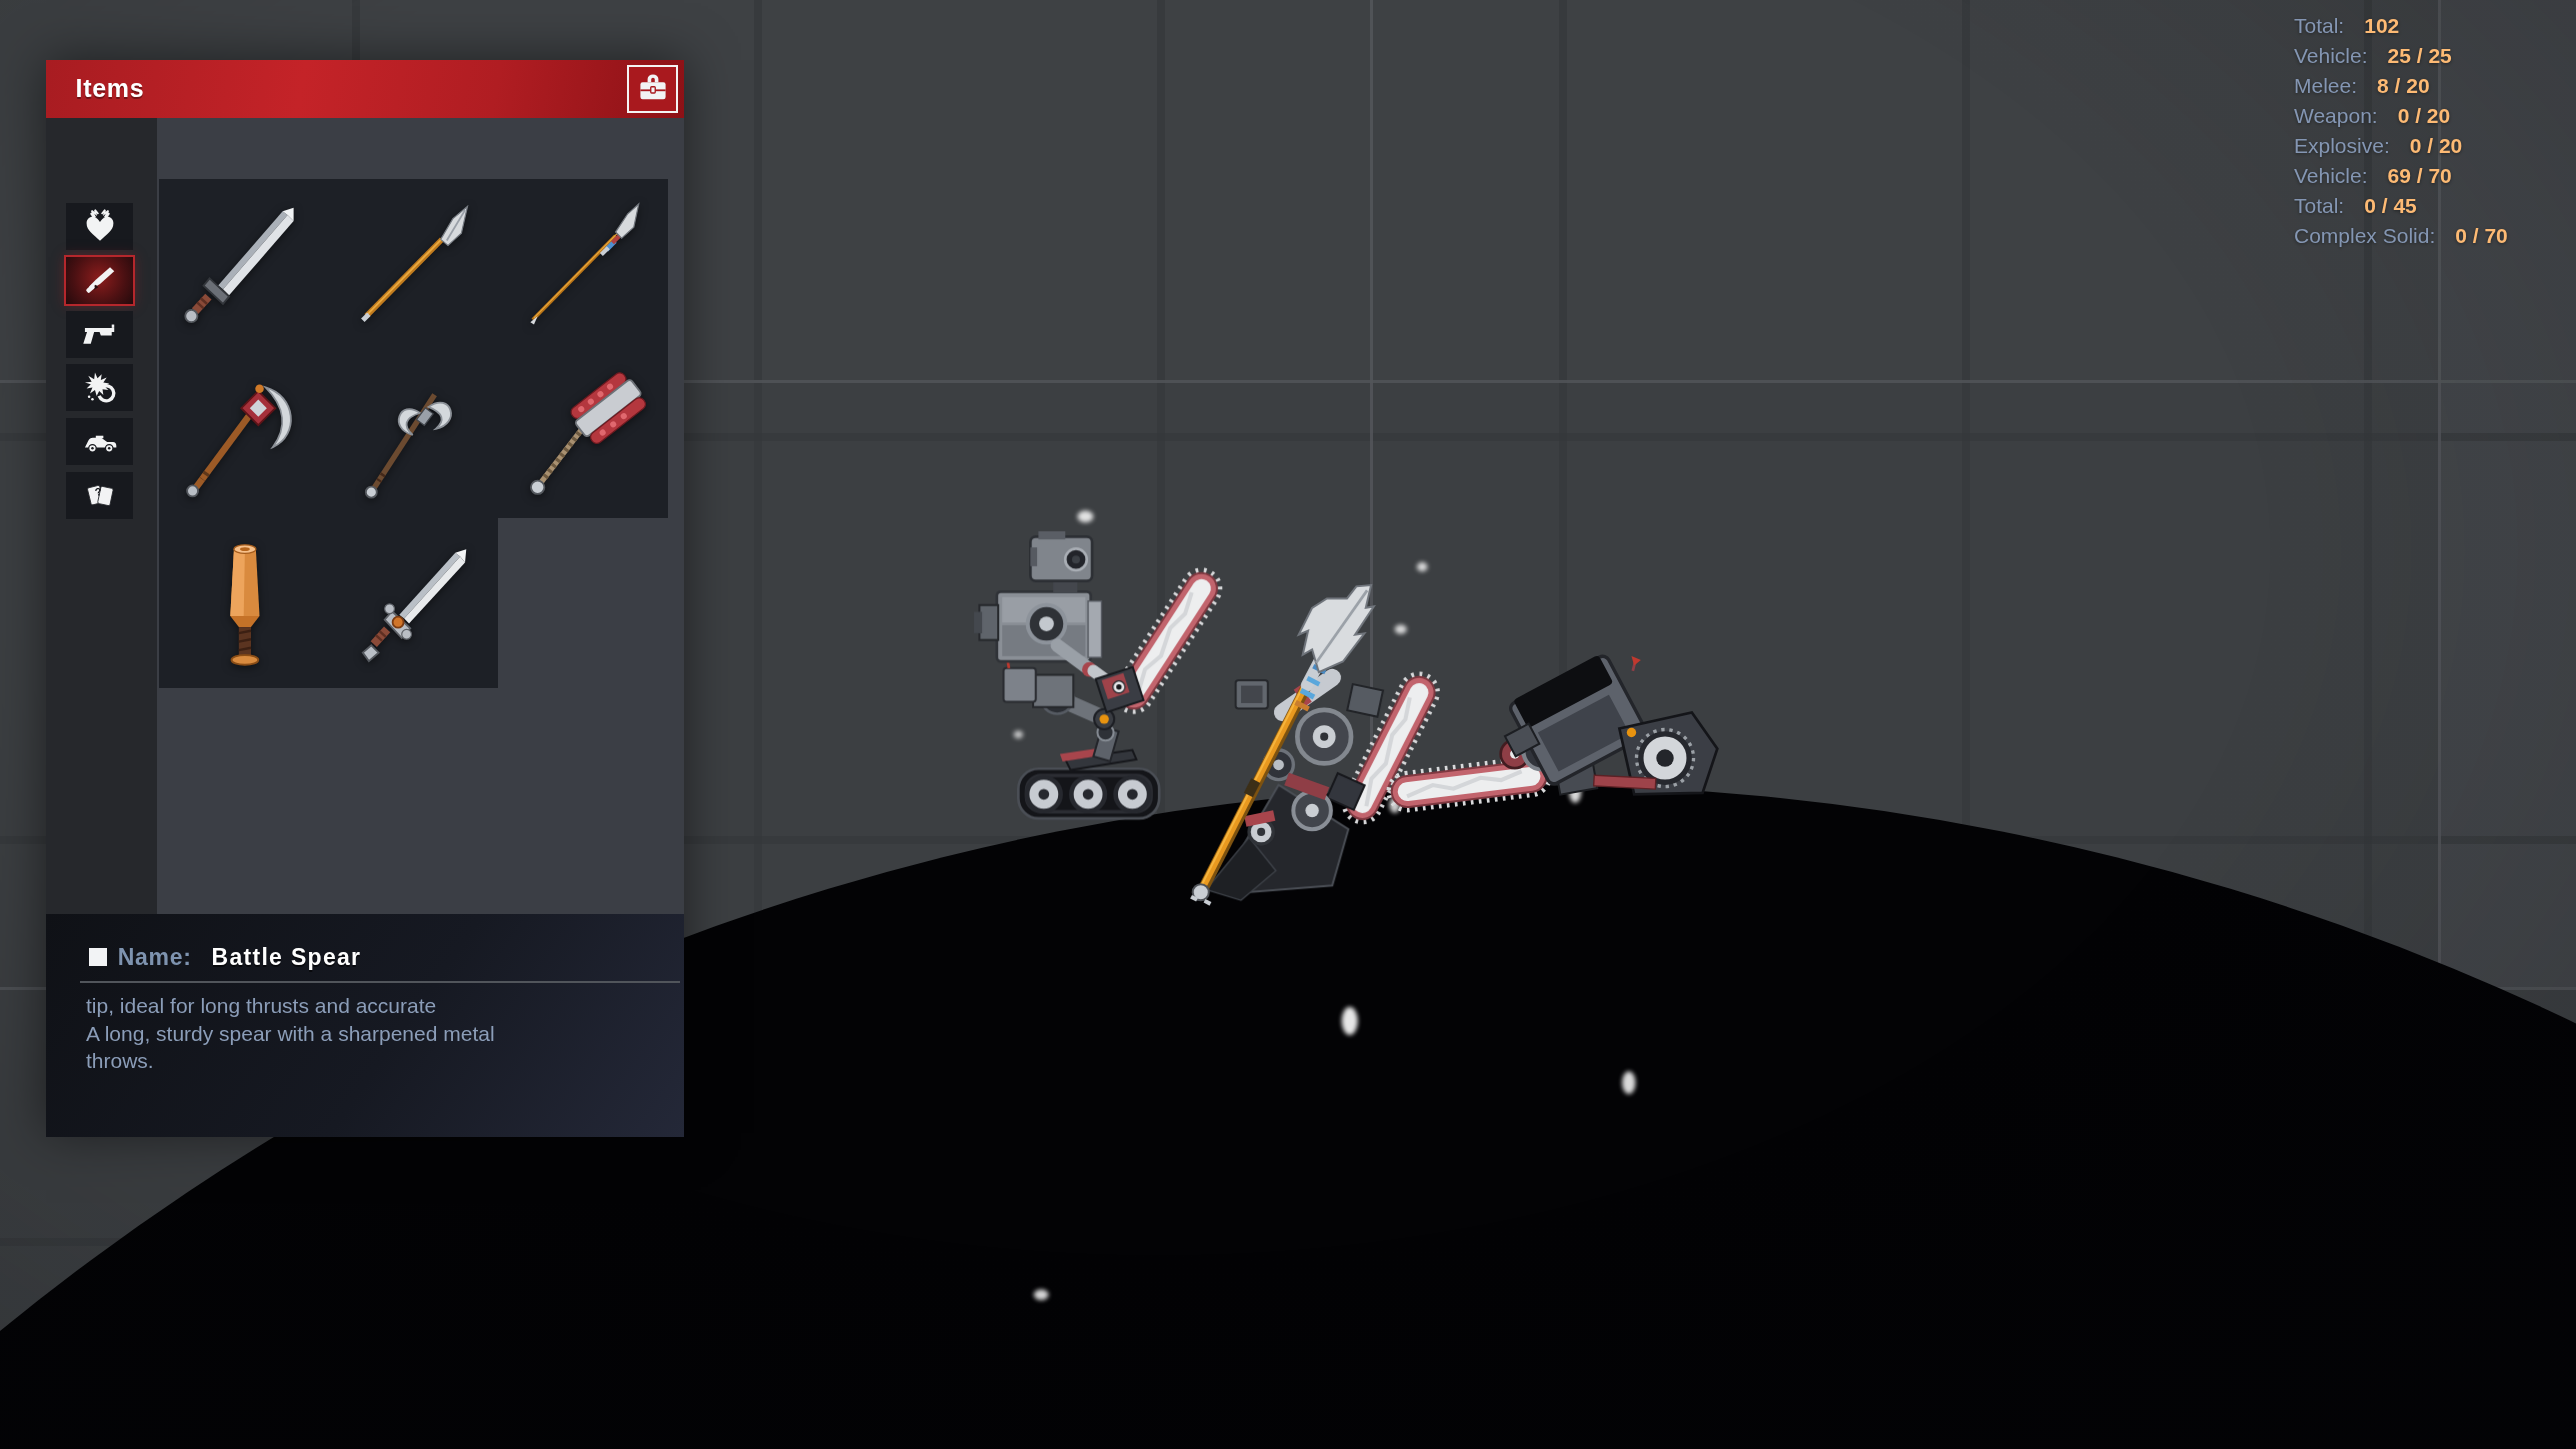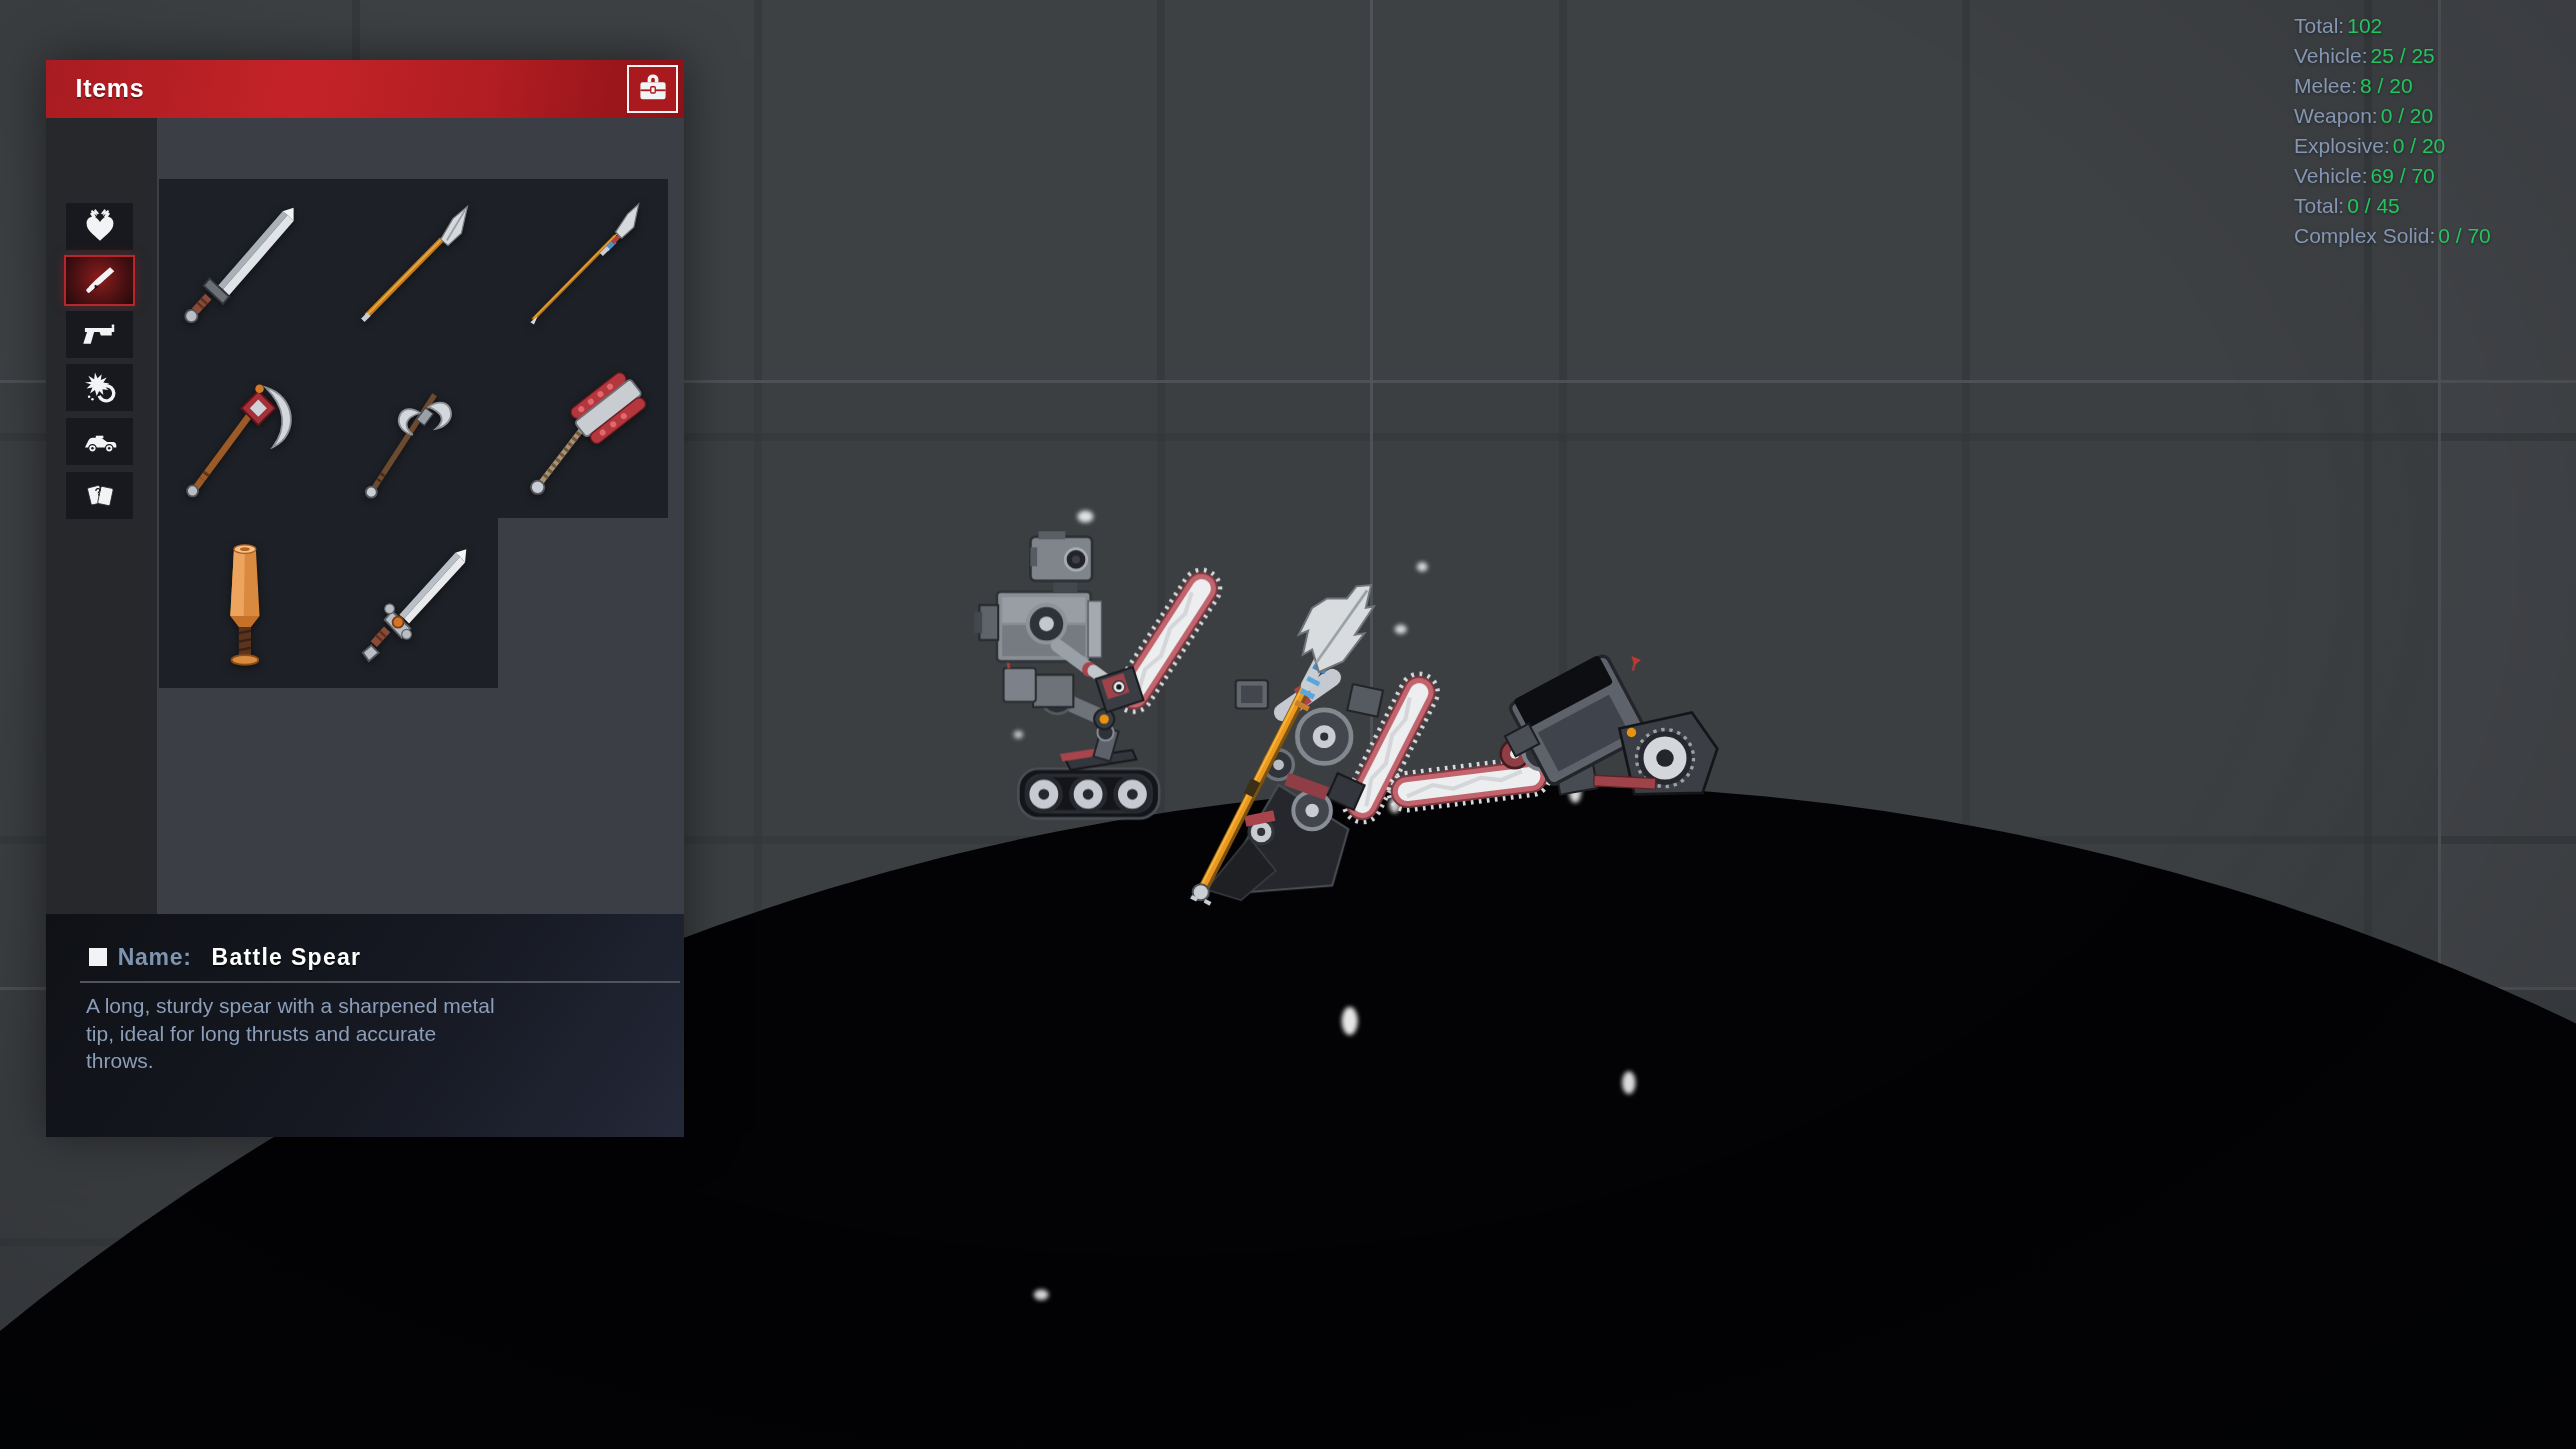--- a/index.html
+++ b/index.html
@@ -14,21 +14,21 @@
   .line-h{position:absolute;left:0;width:100%;height:3.4px;background:#53565a;opacity:.8;}
 
   .scene-svg{position:absolute;left:0;top:0;}
   .vignette{position:absolute;left:0;top:0;width:100%;height:100%;pointer-events:none;
             background:radial-gradient(ellipse at 45% 38%, rgba(0,0,0,0) 55%, rgba(5,6,8,.20) 100%);}
 
   
   .stats{position:absolute;left:2294px;top:10.7px;font-size:21px;line-height:30px;
          text-shadow:0 1.3px 3.4px rgba(0,0,0,.45);white-space:nowrap;}
   .stat-label{color:#8496b3;font-weight:400;}
-  .stat-value{color:#22c55e;font-weight:400;margin-left:3px;}
+  .stat-value{color:#fdba74;font-weight:700;margin-left:20px;}
 
   
   .items-window{position:absolute;left:46px;top:60px;width:638px;height:1073px;
                 box-shadow:0 0 47px rgba(0,0,0,.5);}
   .win-header{position:absolute;left:0;top:0;width:100%;height:72px;
               background:linear-gradient(100deg,#a81c21 0%,#c42328 40%,#b01d22 70%,#8c1116 100%);}
   .win-title{position:absolute;left:29.5px;top:14px;color:#fff;font-size:25px;font-weight:700;
              letter-spacing:0.7px;text-shadow:0 2px 0 rgba(0,0,0,.35);}
   .toolbox-btn{position:absolute;right:6px;top:4.7px;width:51px;height:48px;background:#a9191e;
                border:2.7px solid #f4f4f4;box-sizing:border-box;display:flex;align-items:center;justify-content:center;}
@@ -419,21 +419,21 @@
     </div>
 
     <div class="detail-panel">
       <div class="name-row">
         <div class="name-square"></div>
         <span class="name-label">Name:</span>
         <span class="name-value">Battle Spear</span>
       </div>
       <div class="detail-divider"></div>
       <div class="desc-text">
+        <div>tip, ideal for long thrusts and accurate</div>
         <div>A long, sturdy spear with a sharpened metal</div>
-        <div>tip, ideal for long thrusts and accurate</div>
         <div>throws.</div>
       </div>
     </div>
   </div>
 
 </div>
 
 
 </body></html>

